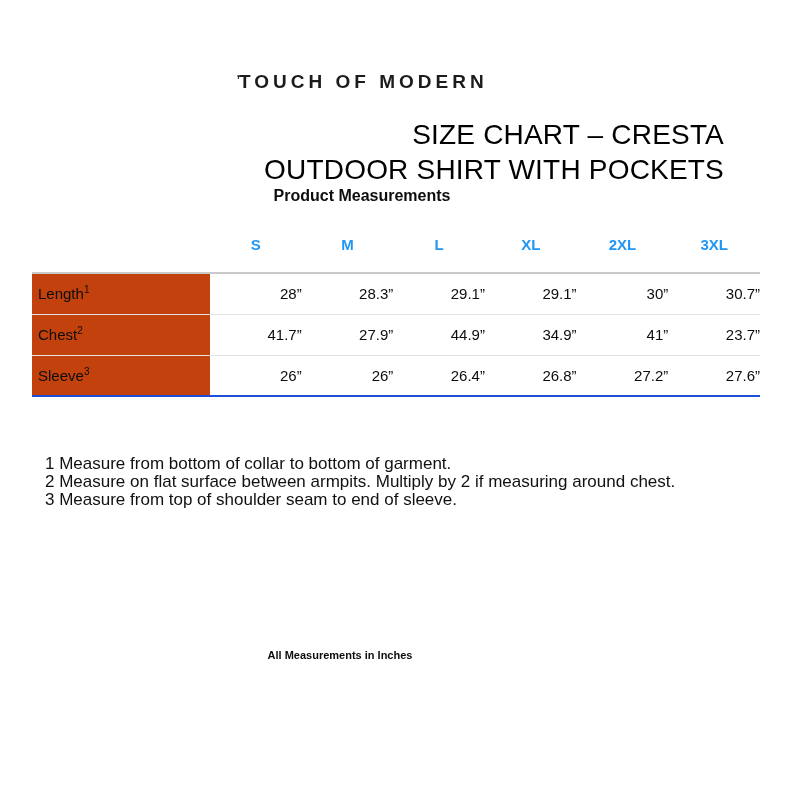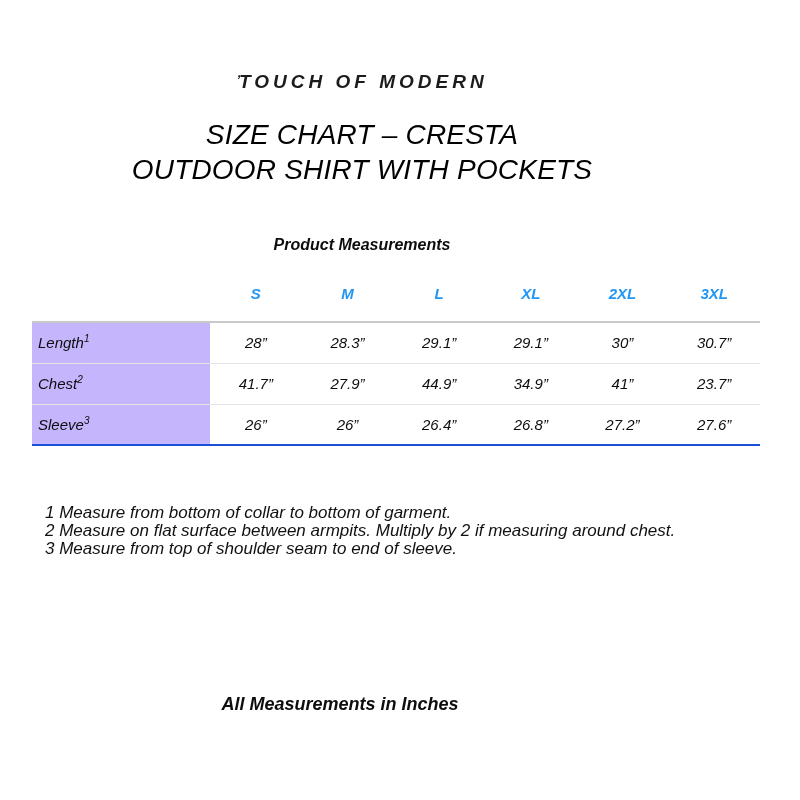--- a/index.html
+++ b/index.html
@@ -10,21 +10,20 @@
     background: #ffffff;
     overflow: hidden;
     font-family: "Liberation Sans", sans-serif;
     color: #000000;
   }
   .page {
     position: relative;
     width: 724px;
     height: 800px;
     background: #ffffff;
-    font-style: italic;
   }
   
   .brand {
     padding-top: 72px;
     text-align: center;
     font-size: 19px;
     line-height: 20px;
     font-weight: 700;
     letter-spacing: 4px;
     color: #1c1c1c;
@@ -34,31 +33,30 @@
     display: inline-block;
     font-size: 13px;
     vertical-align: top;
     letter-spacing: 0;
     margin-right: -1px;
     transform: translateY(-2px);
   }
   
   .title {
     margin: 25px 0 0 0;
-    text-align: center;
+    text-align: right;
     font-size: 28px;
     line-height: 35px;
     font-weight: 400;
     letter-spacing: 0.2px;
     color: #000000;
   }
   .title-line { display: block; }
   
   .pm-heading {
-    margin-top: 49px;
     text-align: center;
     font-size: 16px;
     line-height: 17px;
     font-weight: 700;
     color: #0d0d0d;
   }
   
   table.size-table {
     border-collapse: collapse;
     table-layout: fixed;
@@ -73,48 +71,48 @@
     color: #2196f3;
     text-align: center;
     vertical-align: bottom;
     padding: 0 0 20px 0;
     border: none;
   }
   table.size-table tbody tr { height: 41px; }
   table.size-table tbody td {
     border-top: 1px solid #e3e3e3;
     font-size: 15px;
-    text-align: center;
+    text-align: right;
     color: #0d0d0d;
     padding: 0;
   }
   table.size-table tbody tr:first-child td { border-top: 2px solid #c9c9c9; }
   table.size-table tbody tr:last-child td { border-bottom: 2px solid #1d4ed8; }
   table.size-table td.row-label {
-    background: #c4b5fd;
+    background: #c2410c;
     text-align: left;
     padding-left: 6px;
   }
   table.size-table td.row-label sup {
     font-size: 10px;
     line-height: 0;
   }
   
   .footnotes {
     margin: 58px 0 0 45px;
     font-size: 17px;
     line-height: 18px;
     color: #111111;
   }
   
   .footer-note {
     margin-top: 137px;
     padding-right: 44px;
     text-align: center;
-    font-size: 18px;
+    font-size: 11px;
     line-height: 18px;
     font-weight: 700;
     color: #0d0d0d;
   }
 </style>
 </head>
 <body>
 
 <div class="page">
 

